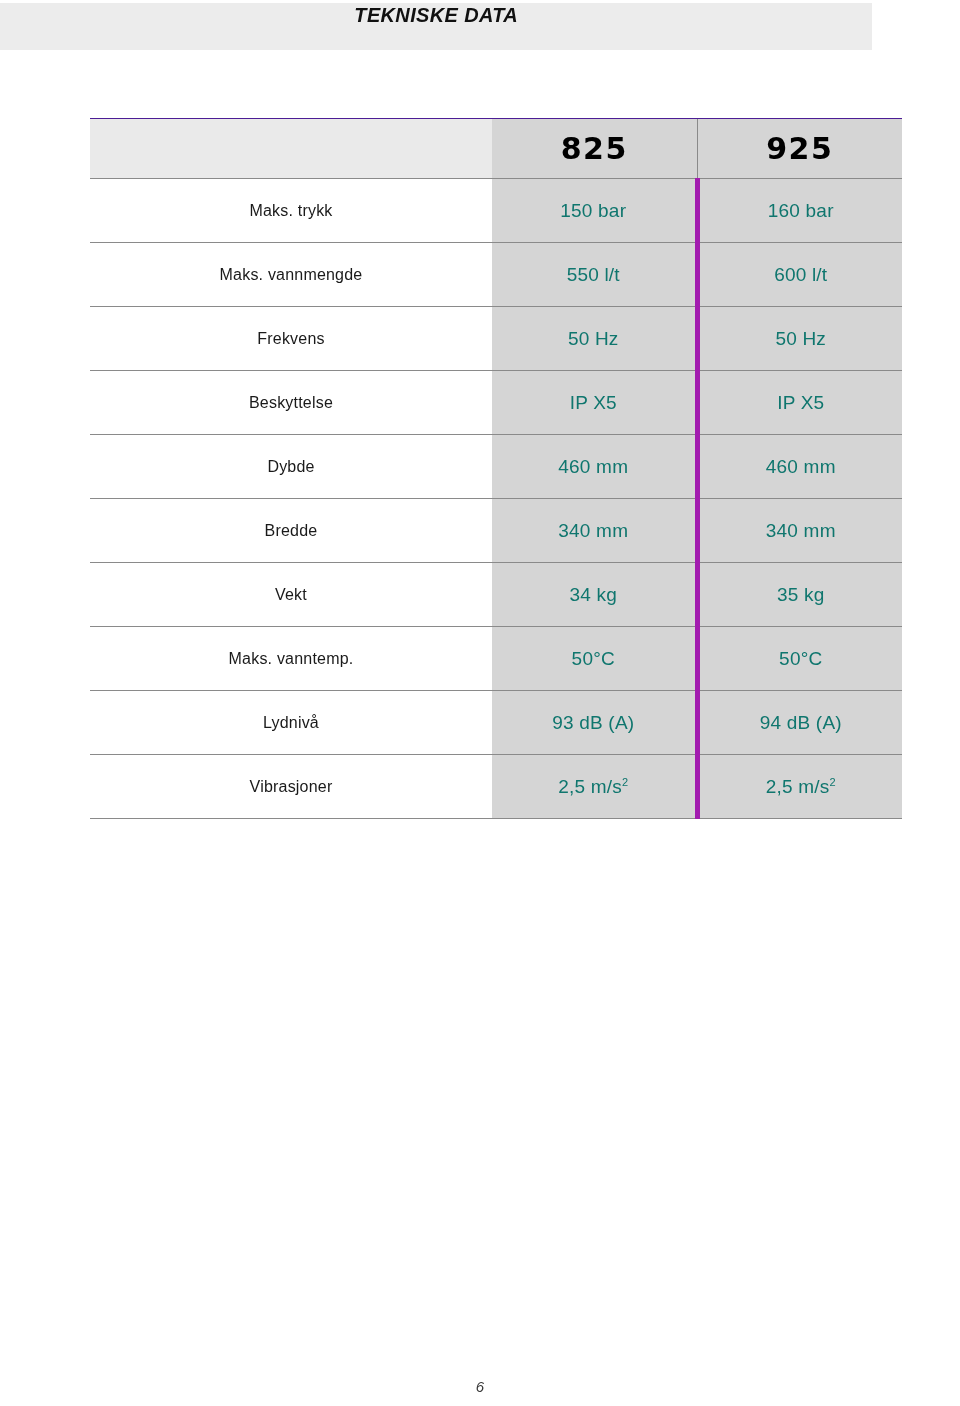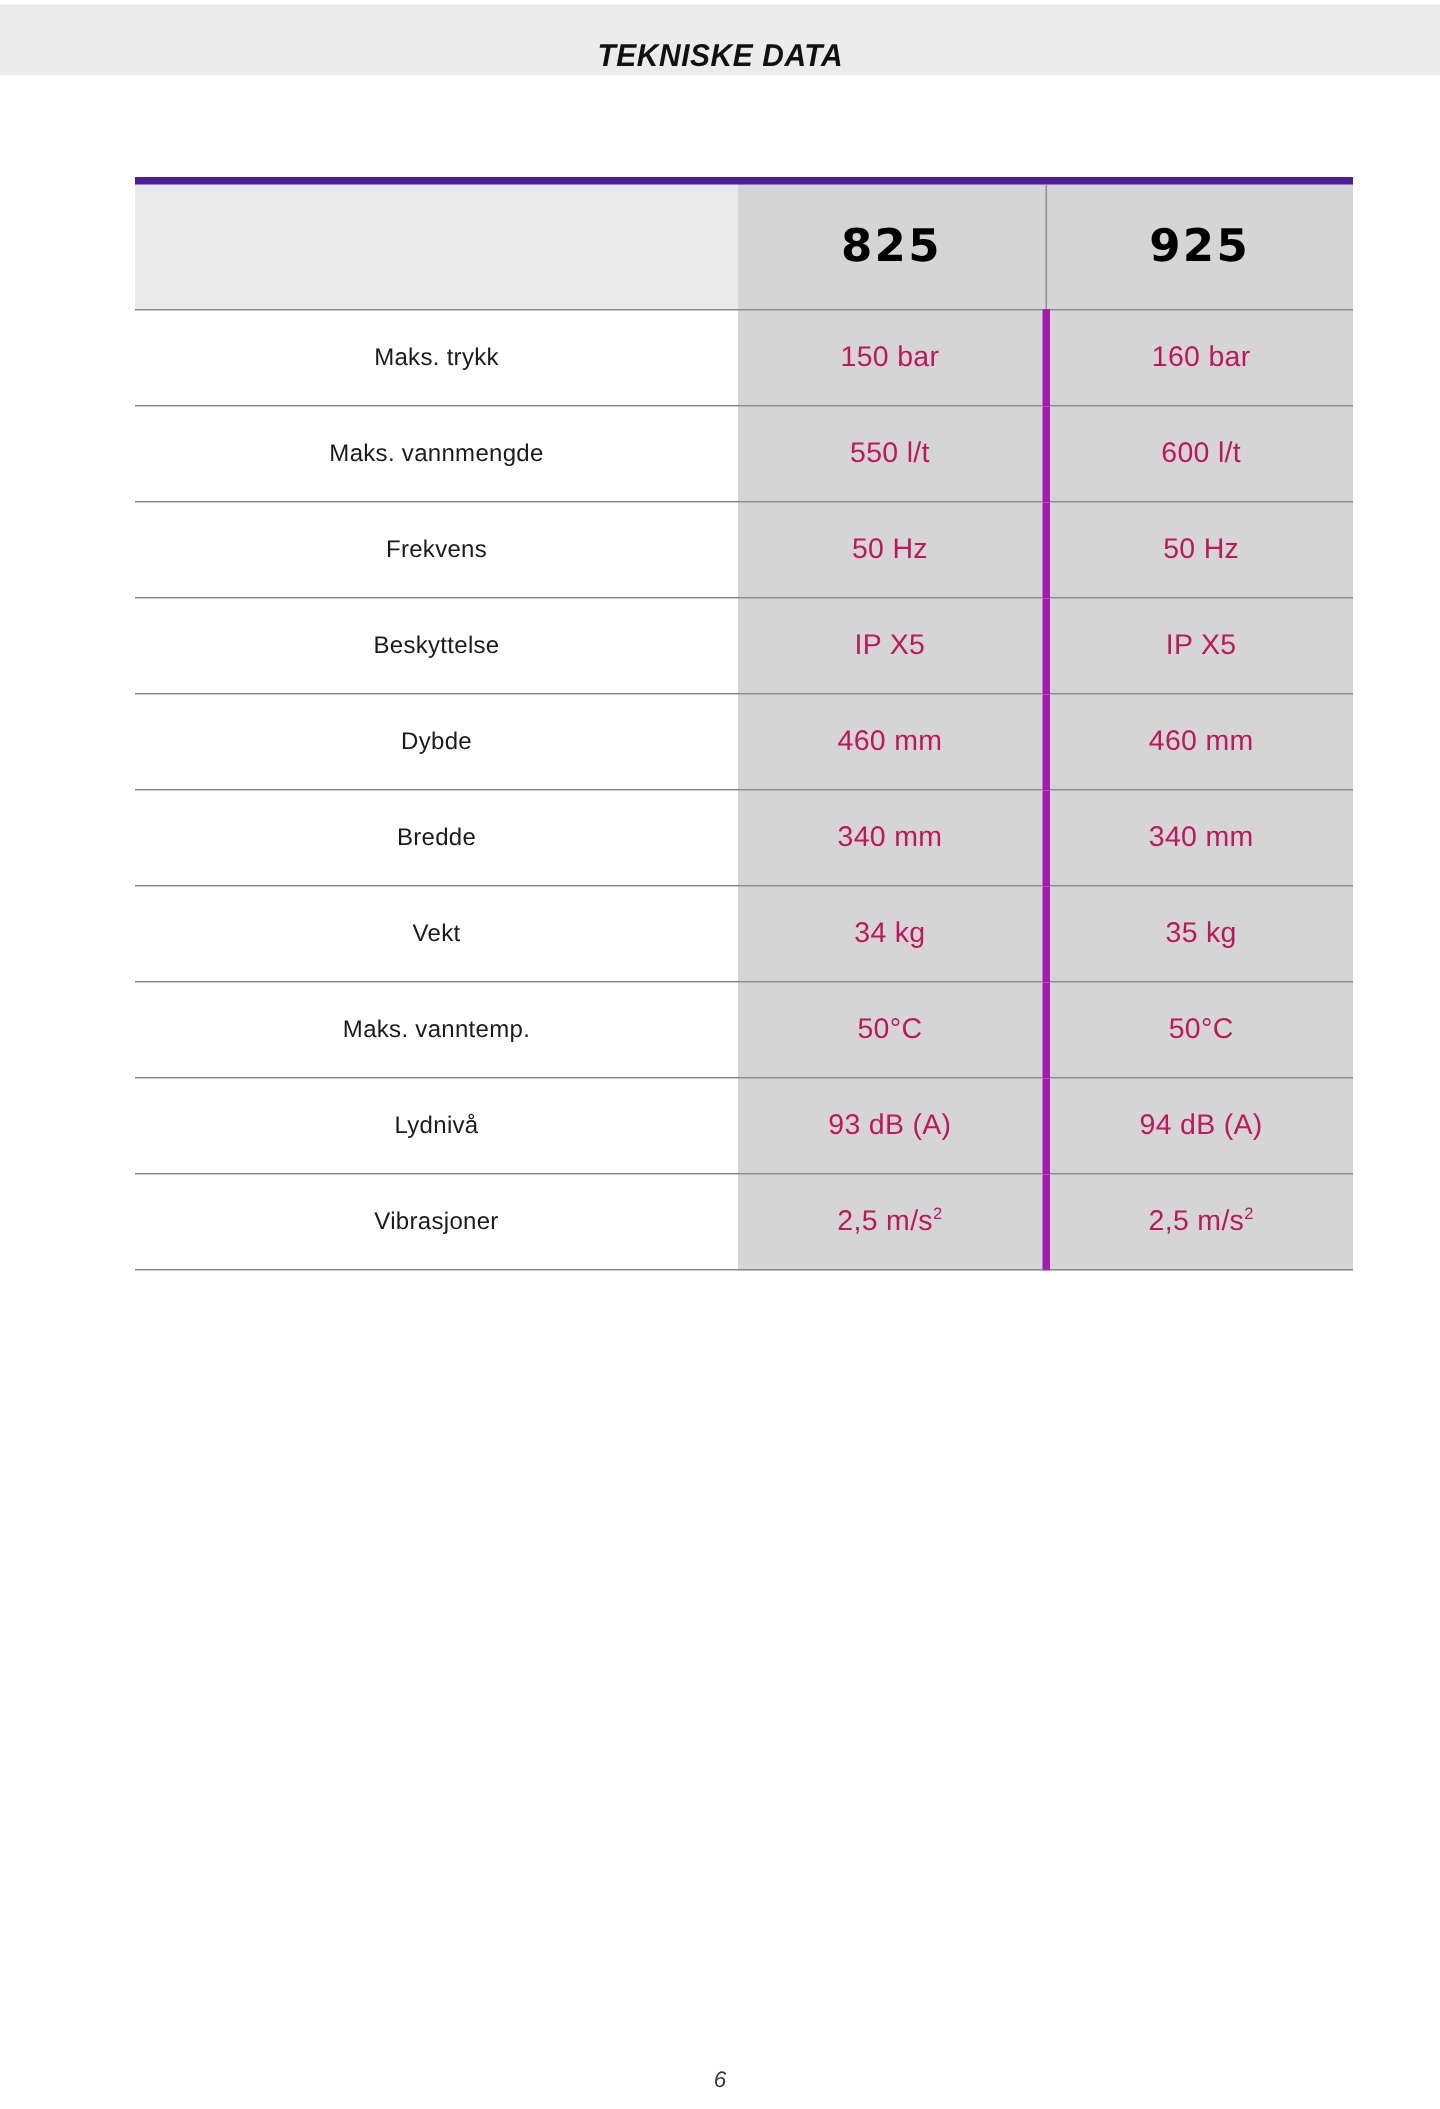--- a/index.html
+++ b/index.html
@@ -14,25 +14,25 @@
     color: #111111;
     position: relative;
     overflow: hidden;
   }
 
   
   .title-band {
     position: absolute;
     left: 0;
     top: 3px;
-    width: 960px;
+    width: 872px;
     height: 47px;
     background: #ececec;
     display: flex;
-    align-items: flex-end;
+    align-items: flex-start;
     justify-content: center;
   }
   .title-band .title-text {
     font-size: 21px;
     font-weight: bold;
     font-style: italic;
     letter-spacing: 0.4px;
     color: #111111;
     transform: scaleX(0.95);
   }
@@ -49,23 +49,23 @@
     width: 812px;
     table-layout: fixed;
   }
   table.spec-table col.c-label { width: 402px; }
   table.spec-table col.c-m1    { width: 205px; }
   table.spec-table col.c-m2    { width: 205px; }
 
   
   tr.head-row td {
     height: 59px;
-    border-top: 5px solid #4c1d95;
+    border-top: 1px solid #4c1d95;
     border-bottom: 1px solid #8a8a8a;
-    padding: 12px;
+    padding: 0;
     margin-left: 25px;
   }
   td.head-blank {
     background: #eaeaea;
   }
   td.head-model {
     background: #d5d5d5;
     text-align: center;
     vertical-align: middle;
     font-size: 30px;
@@ -90,21 +90,21 @@
     background: #ffffff;
     font-size: 16px;
     color: #1a1a1a;
     padding-left: 8px;
     letter-spacing: 0.2px;
   }
   td.cell-value {
     background: #d5d5d5;
     text-align: center;
     font-size: 19px;
-    color: #be185d;
+    color: #0f766e;
     letter-spacing: 0.2px;
   }
   td.cell-value.value-2 {
     border-left: 5px solid #a21caf;
   }
   td.cell-value sup {
     font-size: 11px;
     vertical-align: super;
     line-height: 0;
   }

